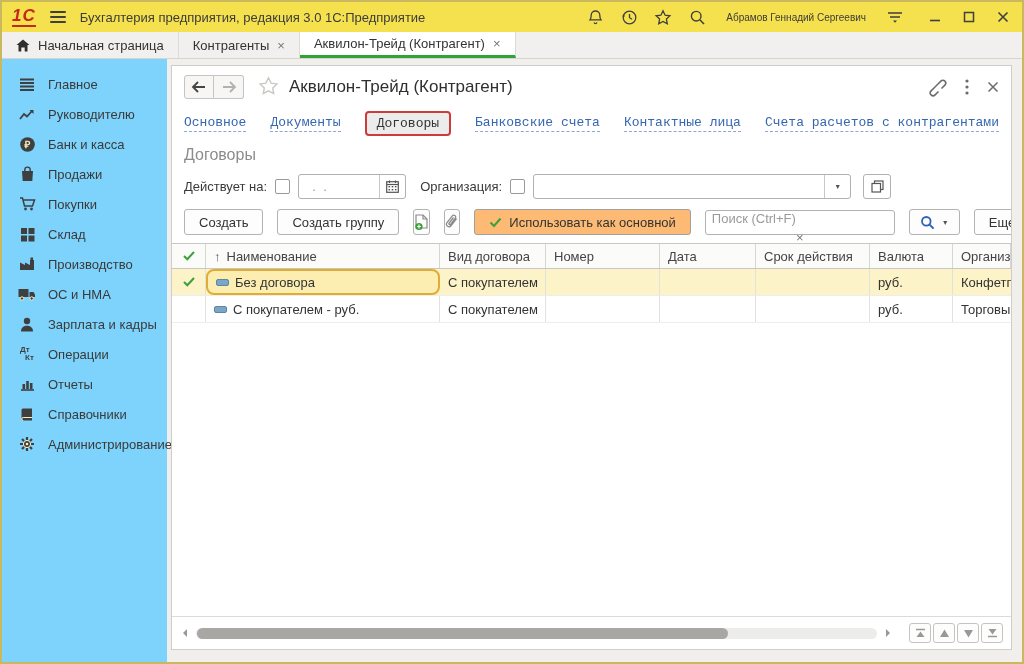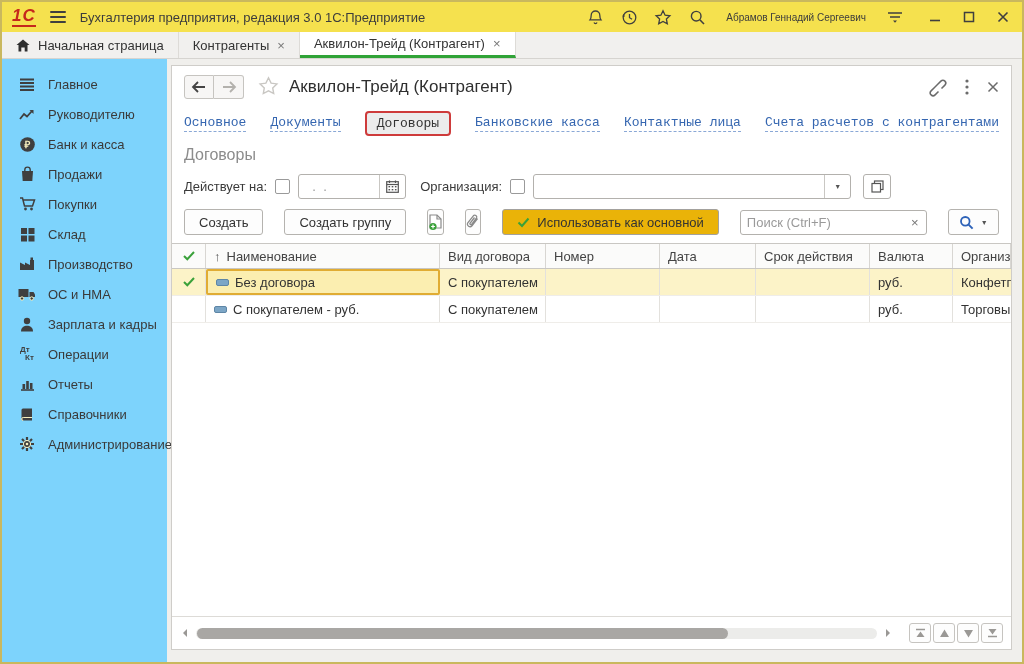--- a/index.html
+++ b/index.html
@@ -62,45 +62,45 @@
   .checkbox { width:15px; height:15px; background:#fff; border:1px solid #9a9a9a; border-radius:2px; cursor:pointer; flex:0 0 auto;}
   .field { display:flex; align-items:center; border:1px solid #b3b1ad; border-radius:3px; background:#fff; height:25px; }
   .date-field { width:108px; }
   .field input { border:none; outline:none; flex:1; min-width:0; padding:0 6px; font:inherit; color:#333; background:transparent;}
   .field input::placeholder { color:#9a9a9a; }
   .field .seg { width:26px; height:100%; border-left:1px solid #c9c7c3; display:flex; align-items:center; justify-content:center; cursor:pointer; flex:0 0 auto;}
   .org-field { width:318px; }
   .pick-btn { width:28px; height:25px; border:1px solid #b3b1ad; border-radius:3px; margin-left:4px; display:flex; align-items:center; justify-content:center; background:#fff; cursor:pointer;}
 
   
-  .toolbar { display:flex; align-items:center; padding:2px 12px 8px 12px; gap:21px; }
+  .toolbar { display:flex; align-items:center; padding:2px 12px 8px 12px; gap:14px; }
   .btn { height:26px; background:#fdfdfd; border:1px solid #b5b3af; border-radius:3px; padding:0 14px; display:flex; align-items:center; gap:7px; cursor:pointer; color:#333; font-size:13px; white-space:nowrap;}
   .btn.iconbtn { width:30px; padding:0; justify-content:center; }
-  .btn.toggled { background:#eab308; border-color:#a3a19d; }
-  .search-field { width:187px; margin-left:auto; }
+  .btn.toggled { background:#fdba74; border-color:#a3a19d; }
+  .search-field { width:212px; margin-left:auto;flex-direction:column; }
   .search-field .seg { border-left:none; width:22px; color:#777; font-size:13px;}
   .caret { font-size:7px; color:#555; }
 
   
   .grid { flex:0 0 auto; display:flex; flex-direction:column; border-top:1px solid #c9c7c3; }
   .g-row { display:flex; align-items:stretch; }
   .g-head { background:#fbfbfa; border-bottom:1px solid #c9c7c3; height:25px; color:#444; }
   .g-cell { padding:0 8px; display:flex; align-items:center; gap:6px; overflow:hidden; white-space:nowrap; border-right:1px solid #e3e1dd; }
   .g-head .g-cell { border-right:1px solid #d8d6d2; }
   .c-check { width:34px; justify-content:center; flex:0 0 auto;}
   .c-name { width:234px; flex:0 0 auto;}
   .c-kind { width:106px; flex:0 0 auto;}
   .c-num { width:114px; flex:0 0 auto;}
   .c-date { width:96px; flex:0 0 auto;}
   .c-term { width:114px; flex:0 0 auto;}
   .c-cur { width:83px; flex:0 0 auto;}
   .c-org { flex:1; border-right:none; }
   .g-body-row { height:27px; border-bottom:1px solid #efede9; cursor:pointer; color:#333;}
   .g-body-row.selected { background:#fcf3c8; }
-  .sel-cell { border:2px solid #e0ac33; border-radius:2px; background:#fbeeb0; }
+  .sel-cell { border:2px solid #e0ac33; border-radius:8px; background:#fbeeb0; }
   .doc-dash { width:13px; height:7px; background:#7fa8c9; background:#7ca6c6; border:1px solid #5e86a6; border-radius:2px; flex:0 0 auto;}
   .sort-mark { color:#555; }
 
   .grid-empty { flex:1; background:#fff; }
 
   
   .hscroll-row { flex:0 0 auto; display:flex; align-items:center; padding:6px 8px; gap:6px; border-top:1px solid #dddbd7; }
   .scroll-arrow { width:10px; display:flex; align-items:center; justify-content:center; cursor:pointer;}
   .track { flex:1; height:11px; background:#ececea; border-radius:6px; position:relative; cursor:pointer;}
   .thumb { position:absolute; left:1px; top:0; height:11px; width:78%; background:#a9a7a4; border-radius:6px; cursor:grab;}
@@ -357,21 +357,21 @@
                   <path d="M1.5 1.5 L10.5 10.5 M10.5 1.5 L1.5 10.5" stroke="#6b6b6b" stroke-width="1.5"></path>
                 </svg>
             </span>
           </span>
         </div>
 
         <div class="navlinks">
           <span class="navlink">Основное</span>
           <span class="navlink">Документы</span>
           <span class="navlink-current">Договоры</span>
-          <span class="navlink">Банковские касса</span>
+          <span class="navlink">Банковские счета</span>
           <span class="navlink">Контактные лица</span>
           <span class="navlink">Счета расчетов с контрагентами</span>
           <span class="more-link">
             <span>Еще...</span>
             <span class="caret">▼</span>
           </span>
         </div>
 
         <div class="section-title">Договоры</div>
 

